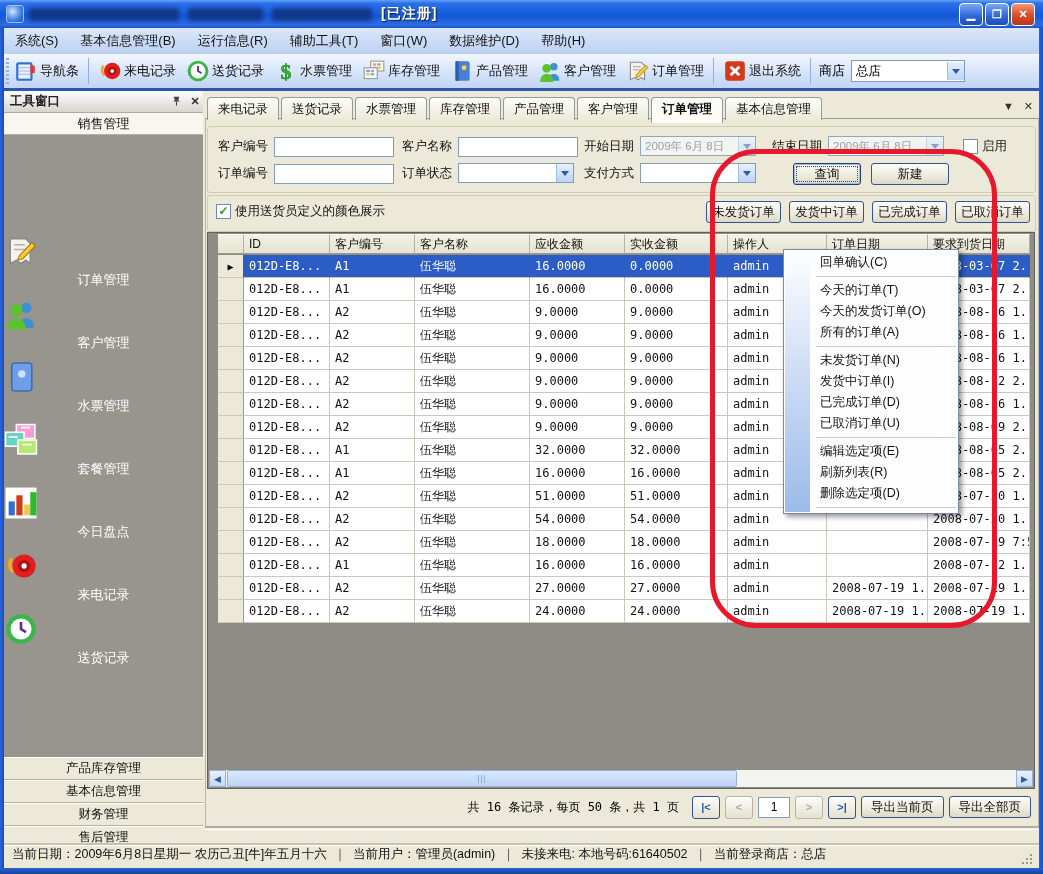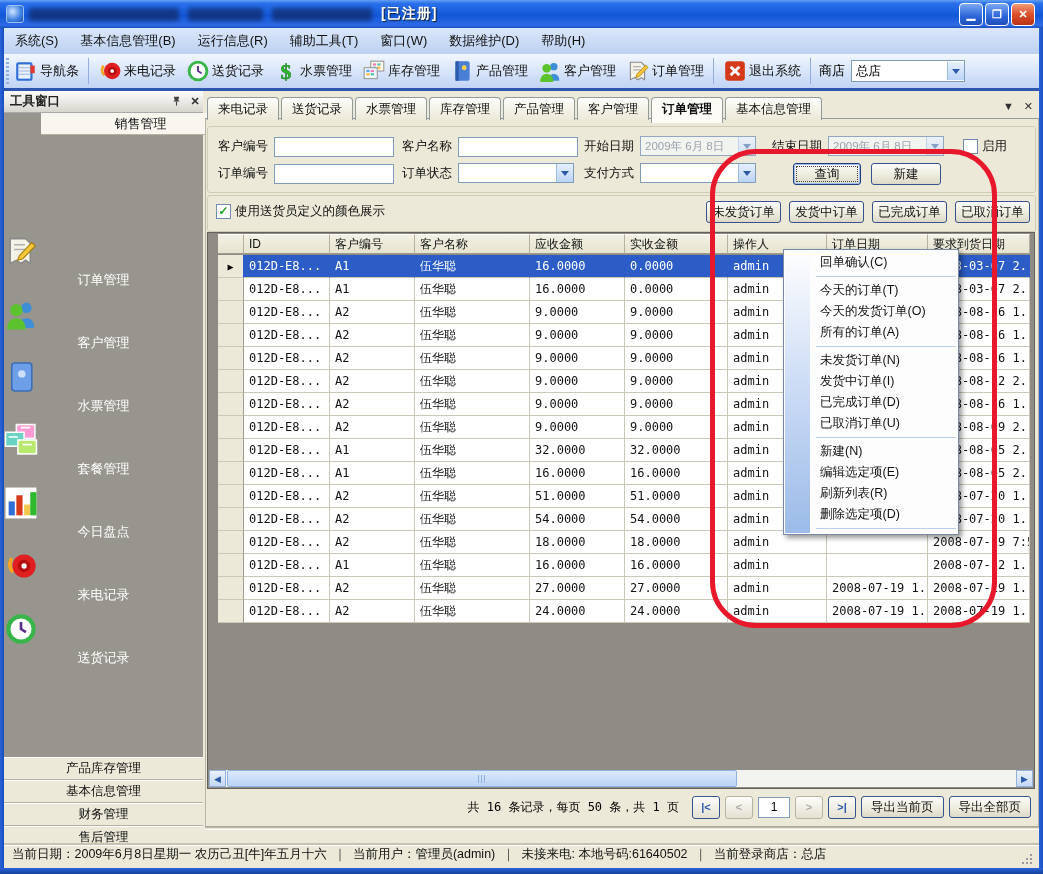--- a/index.html
+++ b/index.html
@@ -28,21 +28,21 @@
   .icn{display:inline-flex;align-items:center;justify-content:center;}
   #shop-box{display:flex;align-items:center;gap:6px;font-size:13px;margin-left:4px;}
   #shop-select{width:108px;height:20px;background:#fff;border:1px solid #7f9db9;display:flex;align-items:center;justify-content:space-between;font-size:12.5px;padding-left:4px;}
   .dd-btn{width:16px;height:18px;background:linear-gradient(180deg,#e6f0fd,#bcd4f6);border-left:1px solid #9ebbe2;display:flex;align-items:center;justify-content:center;}
   .dd-btn:after{content:"";border:4px solid transparent;border-top:5px solid #2d5aa8;margin-top:4px;}
   
   #sidebar{left:4px;top:91px;width:199px;height:754px;background:#97958d;}
   #sb-header{left:0;top:0;width:199px;height:22px;background:linear-gradient(180deg,#fefefe,#d8d5ce);border-bottom:1px solid #aaa;display:flex;align-items:center;font-size:12.5px;font-weight:bold;color:#222;padding-left:6px;box-sizing:border-box;}
   #sb-header .spacer{flex:1;}
   #sb-header .hbtn{width:16px;text-align:center;color:#333;font-weight:bold;font-size:11px;}
-  #sb-section{left:0;top:22px;width:199px;height:21px;background:#f8f6ee;border-bottom:1px solid #b5b2a1;text-align:center;font-size:13px;color:#111;line-height:21px;margin-left:37px;}
+  #sb-section{left:0;top:22px;width:199px;height:21px;background:#f8f6ee;border-bottom:1px solid #b5b2a1;text-align:center;font-size:13px;color:#111;line-height:21px;}
   .sb-item{position:absolute;left:0;width:199px;text-align:center;color:#fff;font-size:13px;}
   .sb-item .icn{display:block;margin:0 auto 3px auto;}
   #sb-bottom{left:4px;top:757px;width:199px;}
   .sb-bar{height:21px;background:#ece9d8;border-top:1px solid #fff;border-bottom:1px solid #b5b2a1;text-align:center;font-size:12.5px;line-height:20px;color:#111;}
   
   #tabbar{left:207px;top:92px;width:832px;height:27px;}
   .tab{position:relative;display:inline-block;height:22px;margin-top:5px;padding:0 10px;margin-right:2px;font-size:12.5px;line-height:22px;color:#111;background:linear-gradient(180deg,#fdfdfa,#ece9d8);border:1px solid #919b9c;border-bottom:none;border-radius:4px 4px 0 0;}
   .tab.active{height:25px;margin-top:2px;background:#fcfbf6;font-weight:bold;z-index:3;}
   #tab-ctrl{position:absolute;right:6px;top:8px;font-size:11px;color:#333;display:flex;gap:10px;}
   #tab-pane{left:205px;top:118px;width:834px;height:710px;border:1px solid #b9b5a4;border-top:1px solid #919b9c;background:#ece9d8;box-sizing:border-box;}
@@ -370,21 +370,21 @@
   <div class="fselect" style="left:458px;top:163px;width:116px">
     <span></span>
       <span class="dd-btn"></span>
   </div>
   <div class="flabel" style="left:584px;top:163px">支付方式</div>
   <div class="fselect" style="left:640px;top:163px;width:116px">
     <span></span>
       <span class="dd-btn"></span>
   </div>
   <div class="xbtn focused" style="left:793px;top:163px;width:68px">查询</div>
-  <div class="xbtn" style="left:871px;top:163px;width:70px">新建</div>
+  <div class="xbtn" style="left:871px;top:163px;width:78px">新建</div>
 
   <div class="cbox" style="left:216px;top:204px">✓</div>
   <div class="flabel" style="left:235px;top:201px">使用送货员定义的颜色展示</div>
   <div id="status-btns"></div>
 
   <div id="grid-area" class="abs">
     <div id="grid">
       <div id="grid-header">
           <div class="h-cell" style="left: 0px; width: 26px;"></div>
           <div class="h-cell" style="left: 26px; width: 86px;">ID</div>
@@ -606,21 +606,20 @@
         <div class="msep"></div>
         <div class="mi">今天的订单(T)</div>
         <div class="mi">今天的发货订单(O)</div>
         <div class="mi">所有的订单(A)</div>
         <div class="msep"></div>
         <div class="mi">未发货订单(N)</div>
         <div class="mi">发货中订单(I)</div>
         <div class="mi">已完成订单(D)</div>
         <div class="mi">已取消订单(U)</div>
         <div class="msep"></div>
-        <div class="mi">新建(N)</div>
         <div class="mi">编辑选定项(E)</div>
         <div class="mi">刷新列表(R)</div>
         <div class="mi">删除选定项(D)</div>
         <div class="msep"></div>
       </div>
   </div>
 
   <div id="annotation" class="abs"></div>
 
 <div class="xbtn" style="left: 706px; top: 201px; width: 75px;">未发货订单</div>

